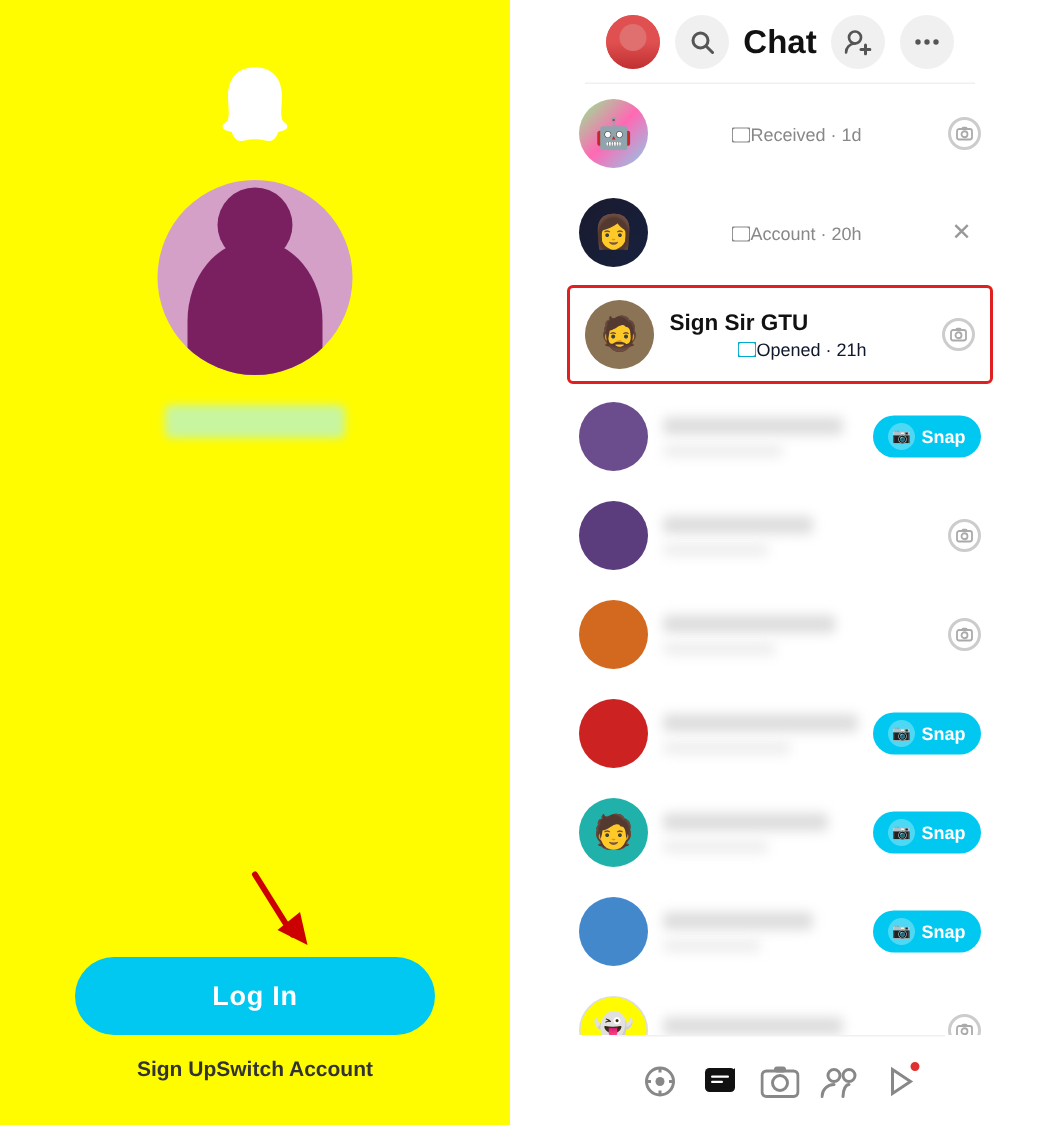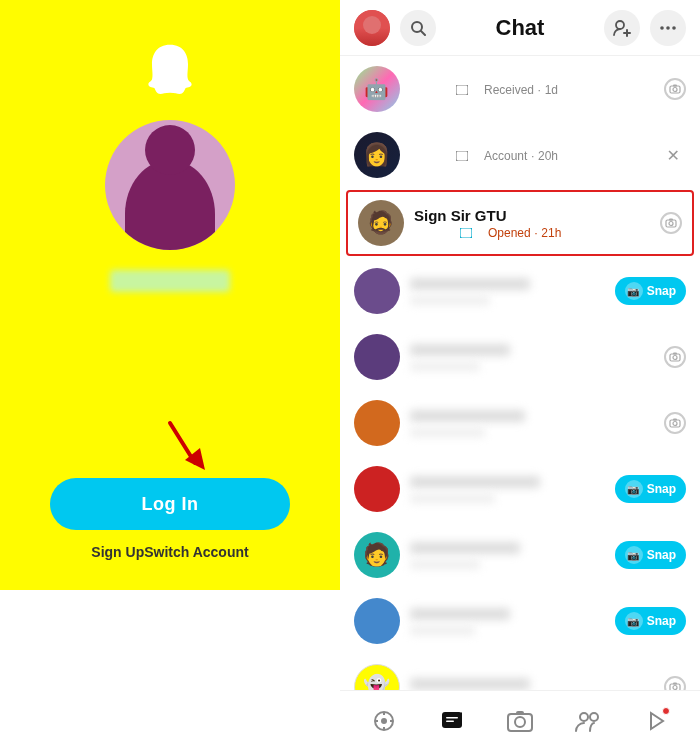--- a/index.html
+++ b/index.html
@@ -1,21 +1,21 @@
 <!DOCTYPE html>
 <html><head>
   <meta charset="utf-8">
   <style>
     * { margin: 0; padding: 0; box-sizing: border-box; }
     body { width: 700px; height: 750px; display: flex; font-family: -apple-system, BlinkMacSystemFont, 'Segoe UI', sans-serif; overflow: hidden; }
 
     
     .left-panel {
       width: 360px;
-      height: 590px;
+      height: 750px;
       background: #FFFC00;
       display: flex;
       flex-direction: column;
       align-items: center;
       justify-content: space-between;
       padding: 30px 20px 20px;
       position: relative;
     }
     .left-top {
       display: flex;
@@ -103,20 +103,21 @@
       cursor: pointer;
     }
 
     
     .right-panel {
       width: 384px;
       height: 750px;
       background: #fff;
       display: flex;
       flex-direction: column;
+      align-items: center;
     }
     .right-header {
       display: flex;
       align-items: center;
       padding: 10px 14px;
       border-bottom: 1px solid #f0f0f0;
       gap: 10px;
       height: 56px;
     }
     .header-avatar {
@@ -238,21 +239,21 @@
       color: #111;
       white-space: nowrap;
       overflow: hidden;
       text-overflow: ellipsis;
     }
     .chat-sub {
       font-size: 12px;
       color: #888;
       display: flex;
       align-items: center;
-      gap: 16px;
+      gap: 0;
       margin-top: 2px;
       padding-left: 46px;
     }
     .chat-action {
       flex-shrink: 0;
     }
     .snap-btn {
       background: #00c8f0;
       color: white;
       font-size: 12px;
@@ -416,21 +417,21 @@
     </div>
 
     <div class="chat-item highlighted">
       <div class="chat-avatar ritik" style="font-size:22px;">🧔</div>
       <div class="chat-info">
         <div class="chat-name">Sign Sir GTU</div>
         <div class="chat-sub">
           <svg width="12" height="10" viewBox="0 0 12 10">
               <rect x="0" y="0" width="12" height="10" rx="2" fill="none" stroke="#00aacc" stroke-width="1.2"></rect>
             </svg>
-          <span style="color:#c2410c;">Opened · 21h</span>
+          <span style="color:#0f172a;">Opened · 21h</span>
         </div>
       </div>
       <div class="chat-action">
         <div class="camera-outline">
           <svg width="12" height="10" viewBox="0 0 12 10" fill="none">
               <rect x="1" y="2" width="10" height="7" rx="1.5" stroke="#aaa" stroke-width="1.2"></rect>
               <circle cx="6" cy="5.5" r="2" stroke="#aaa" stroke-width="1.2"></circle>
               <rect x="4" y="0.5" width="4" height="2" rx="1" fill="#aaa"></rect>
             </svg>
         </div>

